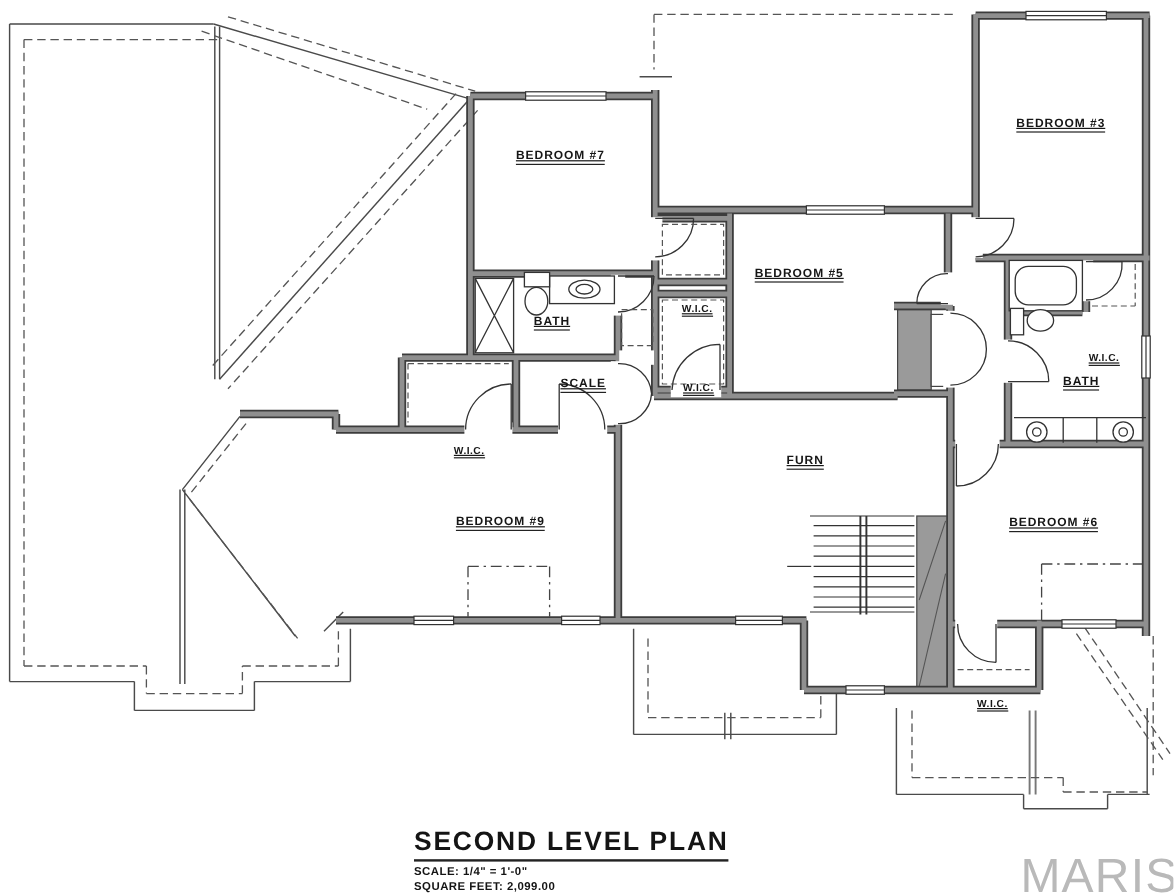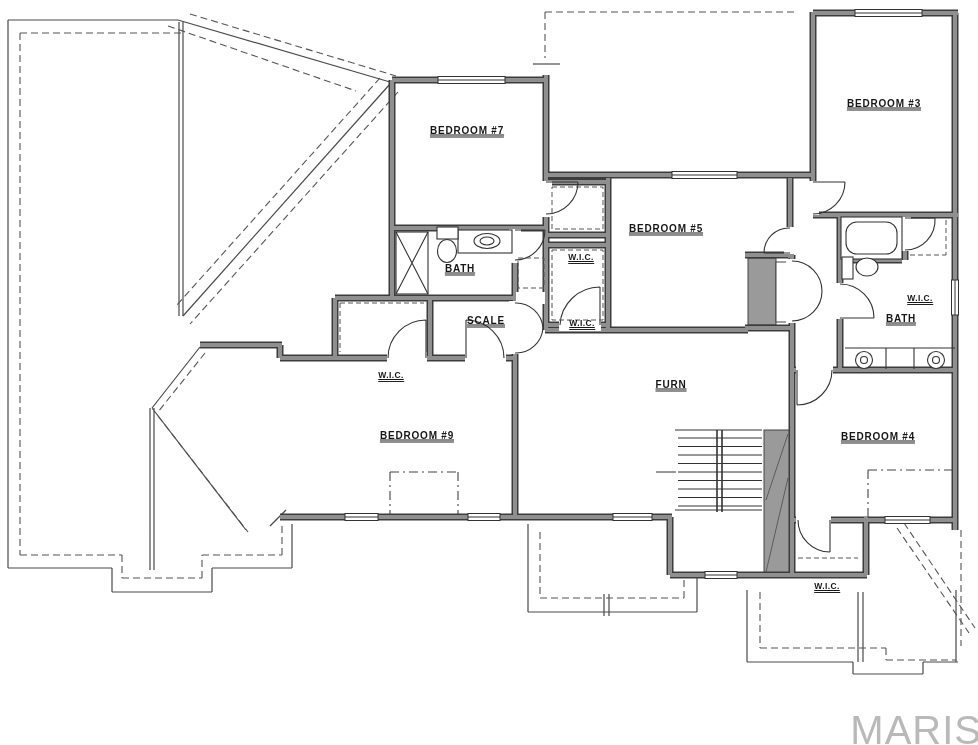--- a/index.html
+++ b/index.html
@@ -185,26 +185,31 @@
     <g stroke="#444" stroke-width="1.1" fill="none" stroke-dasharray="9 4 2 4">
       <path d="M390 472 H458 M390 472 V514 M458 472 V514"></path>
       <path d="M868 470 H952 M868 470 V517"></path>
     </g>
   </svg>
 
   <div class="rlabel" style="left:467px;top:131px">BEDROOM #7</div>
   <div class="rlabel" style="left:884px;top:104px">BEDROOM #3</div>
   <div class="rlabel" style="left:666px;top:229px">BEDROOM #5</div>
   <div class="rlabel" style="left:417px;top:436px">BEDROOM #9</div>
-  <div class="rlabel" style="left:878px;top:437px">BEDROOM #4</div>
+  <div class="rlabel" style="left:878px;top:437px">BEDROOM #6</div>
   <div class="rlabel" style="left:671px;top:385px">FURN</div>
   <div class="rlabel" style="left:460px;top:269px">BATH</div>
   <div class="rlabel" style="left:901px;top:319px">BATH</div>
   <div class="rlabel" style="left:486px;top:321px">SCALE</div>
   <div class="rlabel small" style="left:581px;top:210px">W.I.C.</div>
   <div class="rlabel small" style="left:582px;top:276px">W.I.C.</div>
   <div class="rlabel small" style="left:391px;top:328px">W.I.C.</div>
   <div class="rlabel small" style="left:920px;top:251px">W.I.C.</div>
   <div class="rlabel small" style="left:827px;top:539px">W.I.C.</div>
 
+  <div id="titleblock">
+    <div id="plan-title">SECOND LEVEL PLAN</div>
+    <div id="plan-scale">SCALE: 1/4" = 1'-0"</div>
+    <div id="plan-area">SQUARE FEET: 2,099.00</div>
+  </div>
 
   <div id="watermark">MARIS</div>
 </div>
 
 </body></html>

